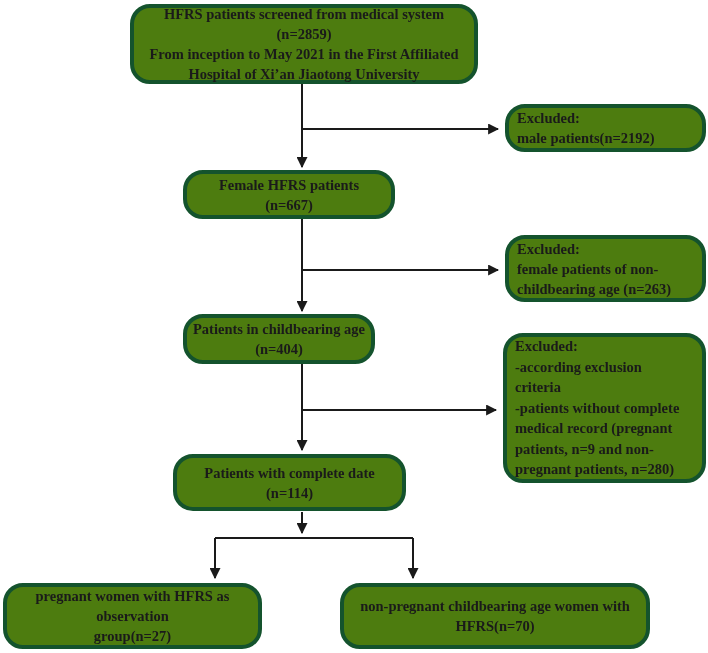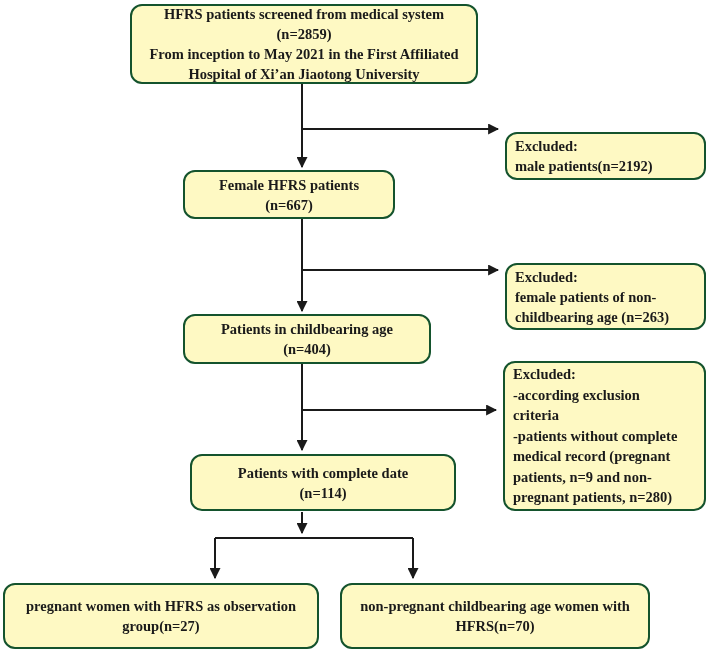--- a/index.html
+++ b/index.html
@@ -20,49 +20,48 @@
   .connectors {
     position: absolute;
     left: 0;
     top: 0;
     width: 708px;
     height: 653px;
   }
   .box {
     position: absolute;
     box-sizing: border-box;
-    background: #fef9c3;
-    border: 2px solid #14532d;
-    border-radius: 12px;
+    background: #4d7c0f;
+    border: 4px solid #14532d;
+    border-radius: 20px;
     display: flex;
     align-items: center;
     font-size: 14.5px;
     line-height: 1.38;
     white-space: pre-line;
   }
   .box.centered {
     justify-content: center;
     text-align: center;
     padding: 2px 4px;
   }
   .box.leftalign {
     justify-content: flex-start;
     text-align: left;
     padding: 10px 8px;
-    margin-top: 28px;
   }
   
   .b-screened      { left: 130px; top:   4px; width: 348px; height:  80px; }
   .b-excl-male     { left: 505px; top: 104px; width: 201px; height:  48px; }
   .b-female        { left: 183px; top: 170px; width: 212px; height:  49px; }
   .b-excl-noncb    { left: 505px; top: 235px; width: 201px; height:  67px; }
-  .b-childbearing  { left: 183px; top: 314px; width: 248px; height:  50px; }
+  .b-childbearing  { left: 183px; top: 314px; width: 192px; height:  50px; }
   .b-excl-criteria { left: 503px; top: 333px; width: 203px; height: 150px; line-height: 1.42; }
-  .b-complete      { left: 190px; top: 454px; width: 266px; height:  57px; }
-  .b-pregnant      { left:   3px; top: 583px; width: 316px; height:  66px; }
+  .b-complete      { left: 173px; top: 454px; width: 233px; height:  57px; }
+  .b-pregnant      { left:   3px; top: 583px; width: 259px; height:  66px; }
   .b-nonpregnant   { left: 340px; top: 583px; width: 310px; height:  66px; }
 </style>
 </head>
 <body>
 
 <div class="canvas">
 
   <svg class="connectors" viewBox="0 0 708 653" xmlns="http://www.w3.org/2000/svg">
     <defs>
       <marker id="ah" viewBox="0 0 10 10" refX="9" refY="5" markerWidth="11" markerHeight="11" orient="auto" markerUnits="userSpaceOnUse">

